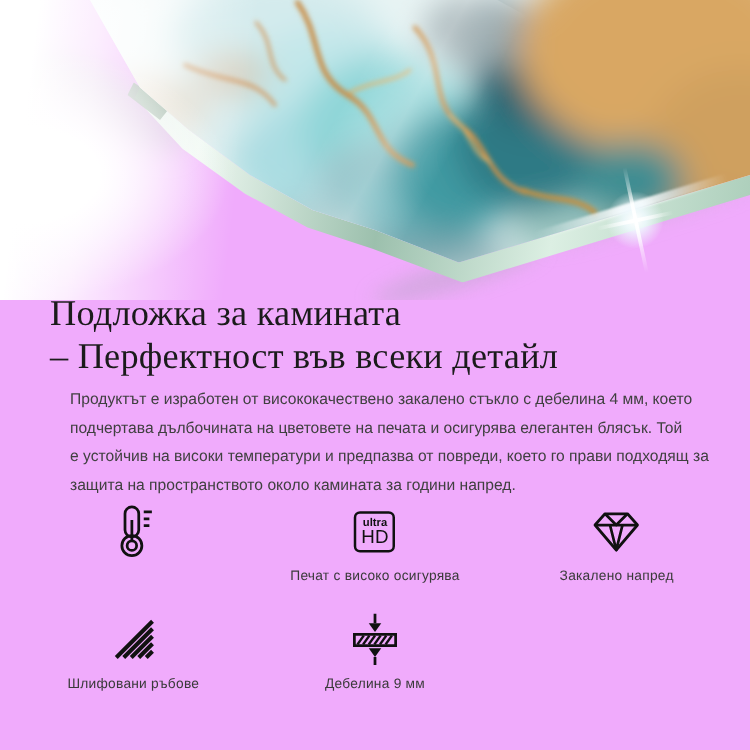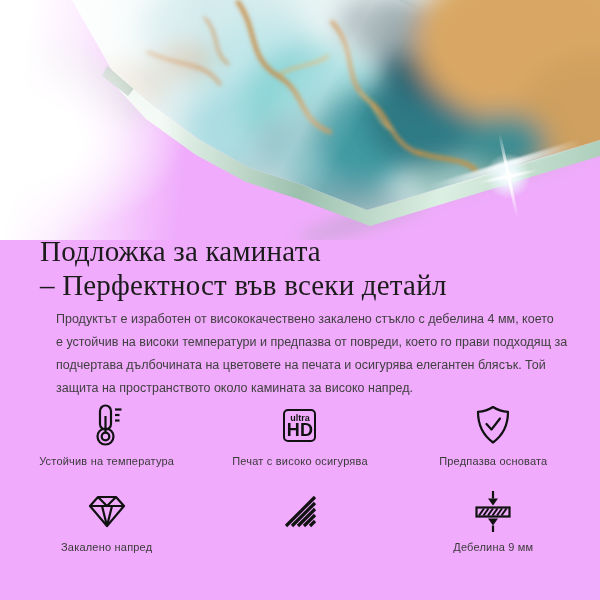--- a/index.html
+++ b/index.html
@@ -52,21 +52,21 @@
 
   
   .features{position:absolute;left:10px;top:402px;width:580px;display:grid;
     grid-template-columns:repeat(3,1fr);grid-row-gap:20px;}
   .feature{display:flex;flex-direction:column;align-items:center;}
   .icon-wrap{height:46px;display:flex;align-items:center;justify-content:center;}
   .flabel{margin-top:6px;font-size:11px;line-height:14px;color:#3a3a3a;letter-spacing:.2px;}
   .uhd-box{width:33px;height:33px;border:2.5px solid #111;border-radius:5px;box-sizing:border-box;
     display:flex;flex-direction:column;align-items:center;justify-content:center;color:#111;}
   .uhd-top{font-size:9px;font-weight:700;line-height:9px;}
-  .uhd-bottom{font-size:18px;font-weight:700;line-height:14px;letter-spacing:.2px;}
+  .uhd-bottom{font-size:15px;font-weight:400;line-height:14px;letter-spacing:.2px;}
   svg .stroke{fill:none;stroke:#111;stroke-width:2.2;}
 </style>
 </head>
 <body>
 
 <div class="canvas">
 
   <div class="hero">
     <div class="shadow s1"></div>
     <div class="shadow s2"></div>
@@ -132,61 +132,51 @@
     </div>
   </div>
 
   <h1 class="heading">
     <span>Подложка за камината</span><br>
     <span>– Перфектност във всеки детайл</span>
   </h1>
 
   <p class="desc">
     <span>Продуктът е изработен от висококачествено закалено стъкло с дебелина 4 мм, което</span>
+    <span>подчертава дълбочината на цветовете на печата и осигурява елегантен блясък. Той</span>
     <span>е устойчив на високи температури и предпазва от повреди, което го прави подходящ за</span>
-    <span>подчертава дълбочината на цветовете на печата и осигурява елегантен блясък. Той</span>
-    <span>защита на пространството около камината за високо напред.</span>
+    <span>защита на пространството около камината за години напред.</span>
   </p>
 
   <div class="features">
 
     <div class="feature">
       <div class="icon-wrap">
         <svg width="30" height="44" viewBox="0 0 30 44">
           <rect class="stroke" x="8" y="2.5" width="11" height="24" rx="5.5"></rect>
           <circle class="stroke" cx="13.5" cy="33.5" r="8"></circle>
           <circle class="stroke" cx="13.5" cy="33.5" r="3.8" stroke-width="2"></circle>
           <line class="stroke" x1="13.5" y1="13" x2="13.5" y2="29" stroke-width="2"></line>
           <line class="stroke" x1="23" y1="6.5" x2="29.5" y2="6.5"></line>
           <line class="stroke" x1="23" y1="12" x2="27.5" y2="12"></line>
           <line class="stroke" x1="23" y1="17.5" x2="27.5" y2="17.5"></line>
         </svg>
       </div>
-      <div class="flabel">Устойчив на температура</div>
     </div>
 
     <div class="feature">
       <div class="icon-wrap">
         <div class="uhd-box">
           <span class="uhd-top">ultra</span>
           <span class="uhd-bottom">HD</span>
         </div>
       </div>
       <div class="flabel">Печат с високо осигурява</div>
     </div>
 
-    <div class="feature">
-      <div class="icon-wrap">
-        <svg width="40" height="42" viewBox="0 0 40 42">
-          <path class="stroke" stroke-width="2.4" stroke-linejoin="round" d="M20 3 C24.5 6 29.5 7.5 35 7.8 C35 19 31 30.5 20 38.5 C9 30.5 5 19 5 7.8 C10.5 7.5 15.5 6 20 3 Z"></path>
-          <polyline class="stroke" stroke-width="2.4" stroke-linecap="round" stroke-linejoin="round" points="13.5,20 18.5,25.5 27,14.5"></polyline>
-        </svg>
-      </div>
-      <div class="flabel">Предпазва основата</div>
-    </div>
 
     <div class="feature">
       <div class="icon-wrap">
         <svg width="44" height="38" viewBox="0 0 44 38">
           <polygon class="stroke" stroke-linejoin="round" points="5,14 13,5 31,5 39,14 22,34"></polygon>
           <line class="stroke" x1="5" y1="14" x2="39" y2="14"></line>
           <polyline class="stroke" stroke-linejoin="round" points="13,5 22,14 31,5"></polyline>
           <polyline class="stroke" stroke-linejoin="round" points="17,14 22,34 27,14"></polyline>
         </svg>
       </div>
@@ -198,20 +188,21 @@
         <svg width="36" height="36" viewBox="0 0 36 36">
           <g stroke="#111" stroke-width="3.2">
             <line x1="4" y1="33" x2="33" y2="4"></line>
             <line x1="10" y1="33" x2="33" y2="10"></line>
             <line x1="16" y1="33" x2="33" y2="16"></line>
             <line x1="22" y1="33" x2="33" y2="22"></line>
             <line x1="28" y1="33" x2="33" y2="28"></line>
           </g>
         </svg>
       </div>
+      <div class="flabel">Шлифовани ръбове</div>
     </div>
 
     <div class="feature">
       <div class="icon-wrap">
         <svg width="40" height="44" viewBox="0 0 40 44">
           <line class="stroke" stroke-width="2.4" x1="20" y1="2" x2="20" y2="9.5"></line>
           <polygon points="15,9.5 25,9.5 20,16.5" fill="#111"></polygon>
           <rect class="stroke" x="3.5" y="18.5" width="33" height="9"></rect>
           <g stroke="#111" stroke-width="2">
             <line x1="6" y1="26.5" x2="11" y2="19.5"></line>

